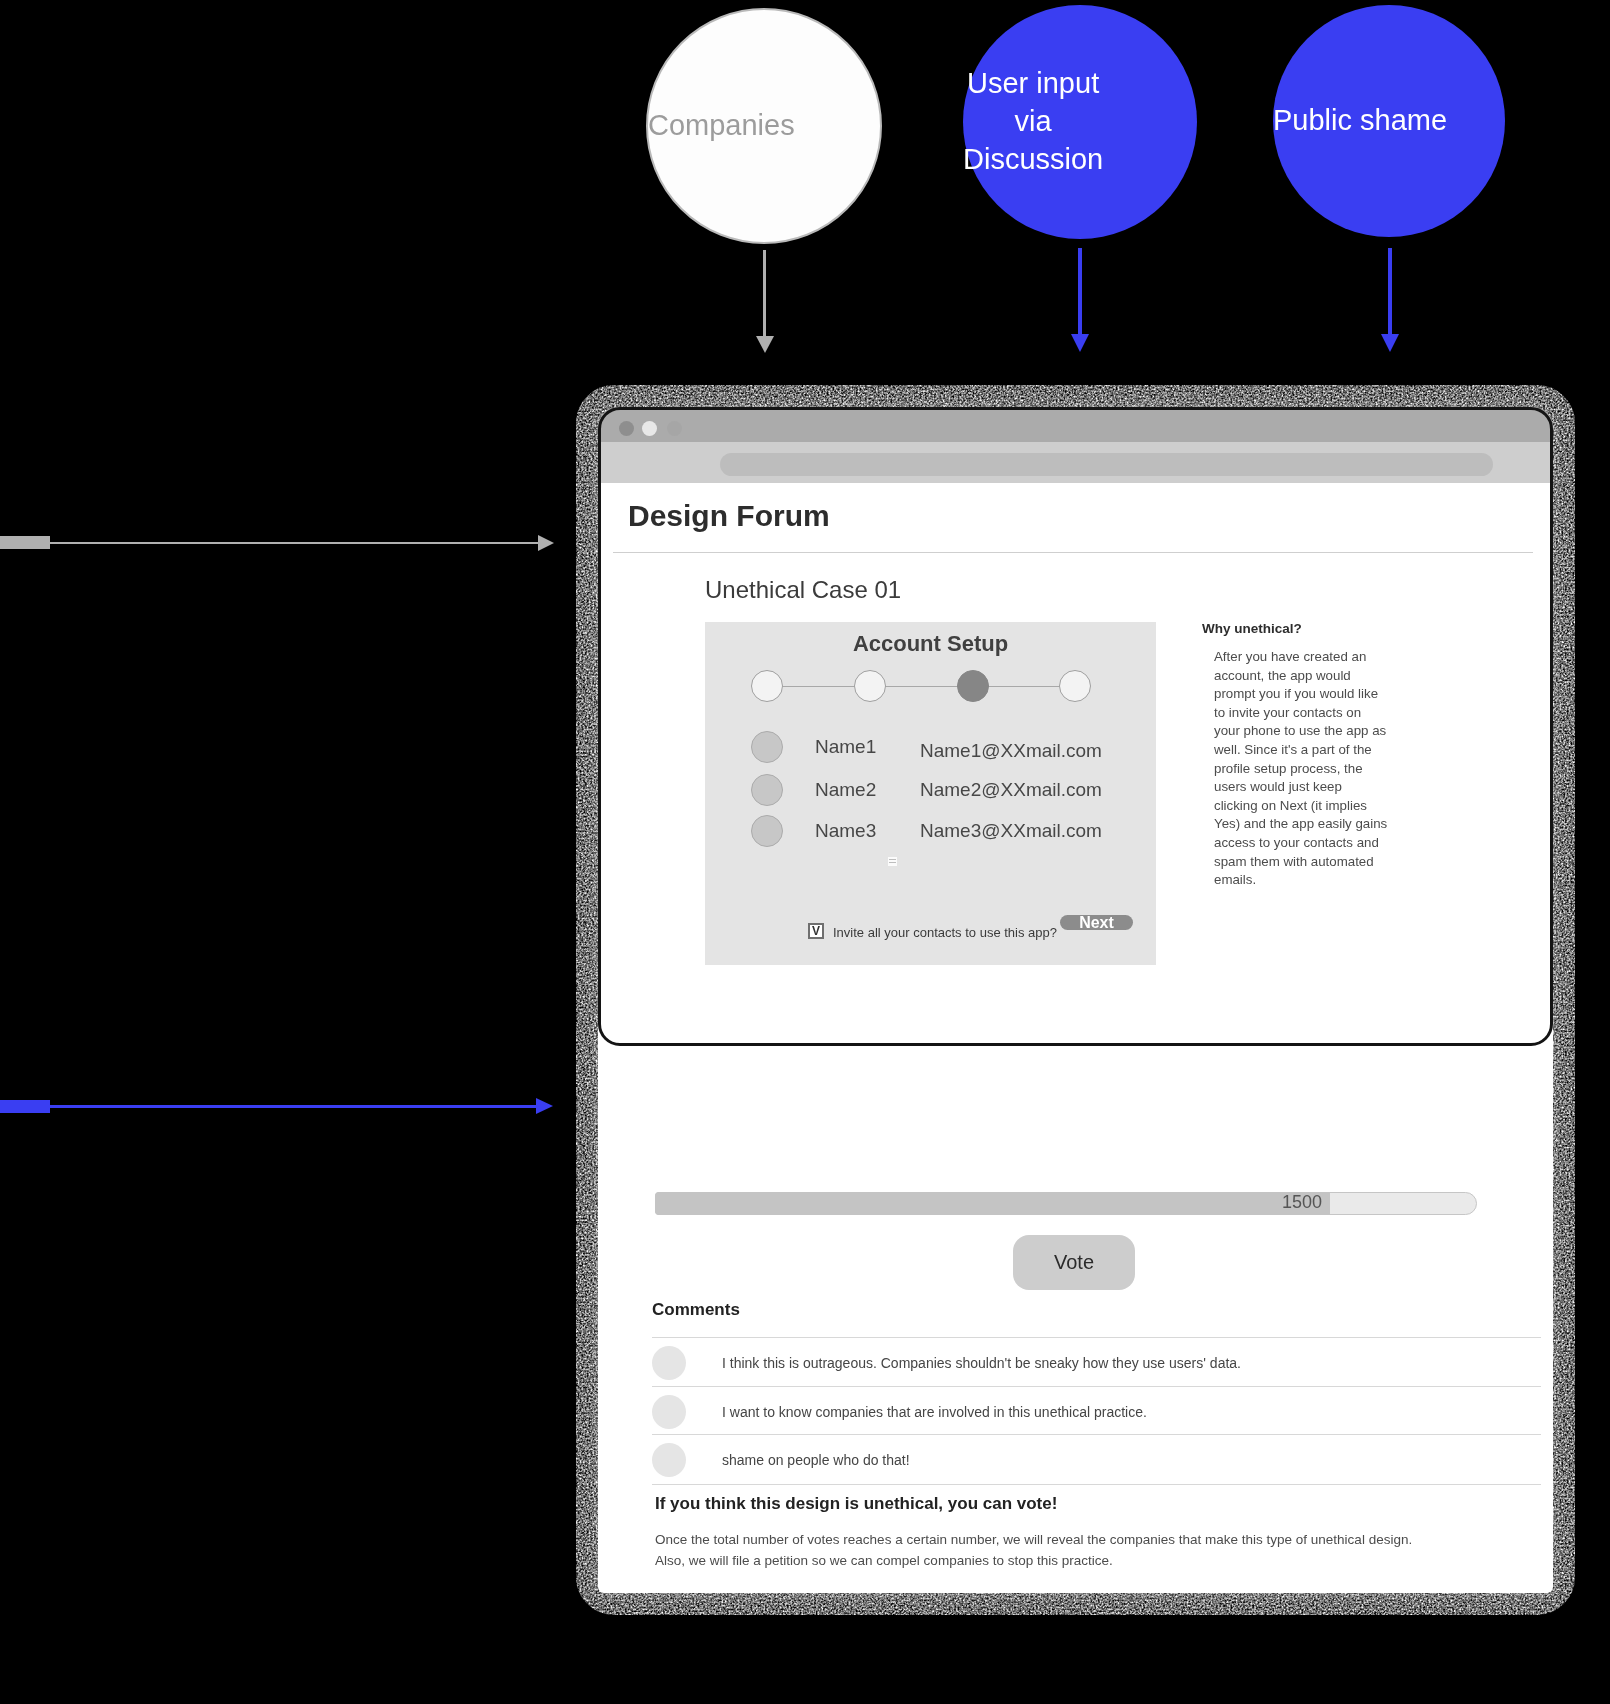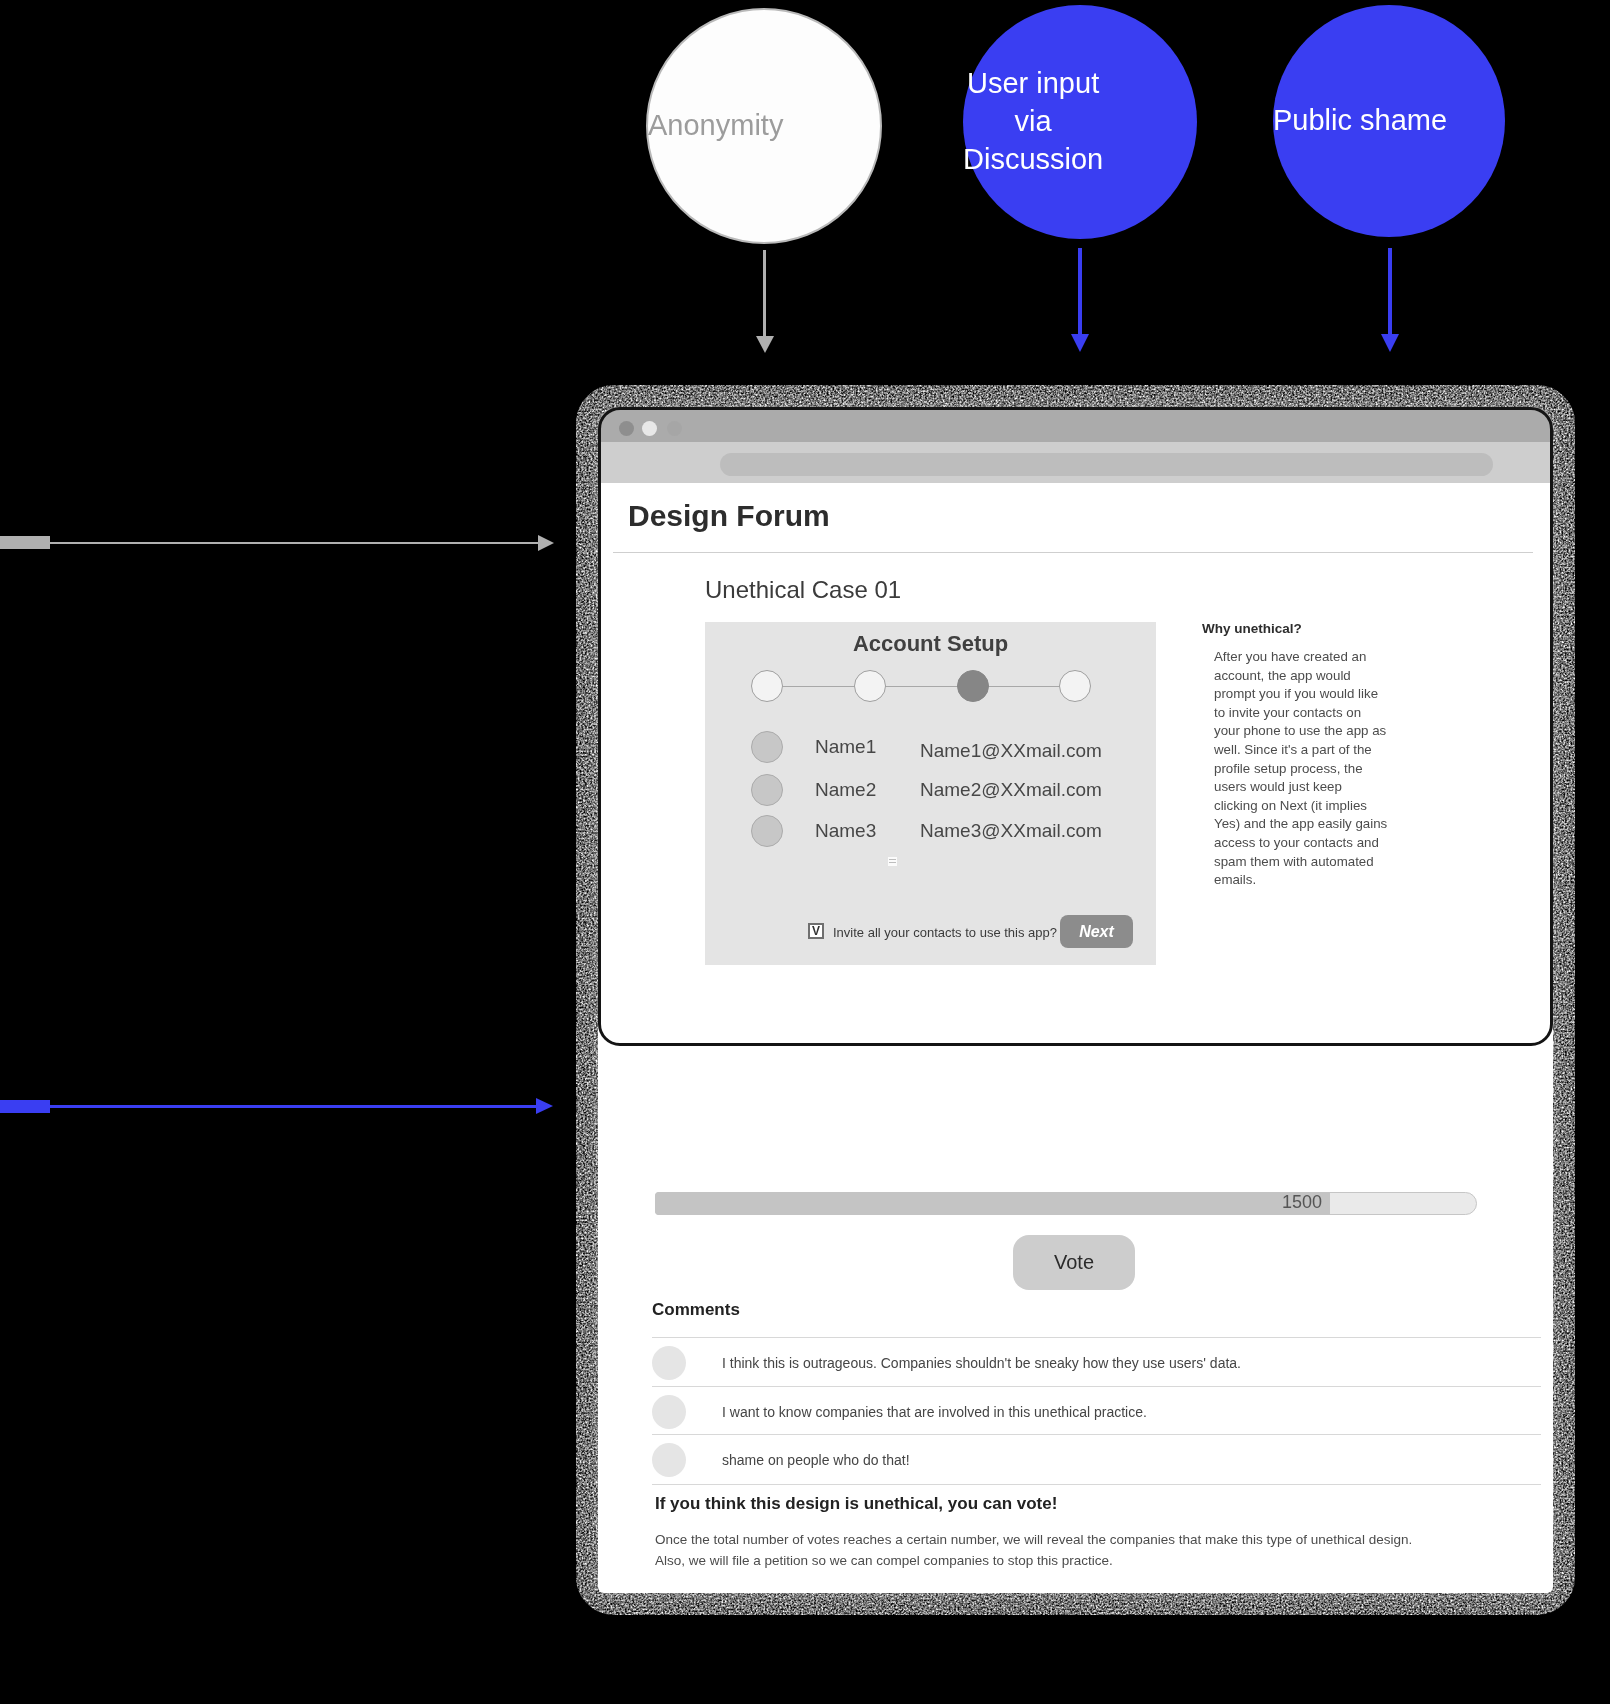--- a/index.html
+++ b/index.html
@@ -58,23 +58,23 @@
   .contact-avatar{position:absolute;width:32px;height:32px;border-radius:50%;background:#c7c7c7;
                   border:1px solid #ababab;box-sizing:border-box;left:46px;}
   .contact-name{position:absolute;left:110px;font-size:19px;color:#474747;}
   .contact-email{position:absolute;left:215px;font-size:19px;color:#474747;}
   .tiny-ph{position:absolute;left:183px;top:235px;width:9px;height:9px;background:#fbfbfb;}
   .tiny-ph i{display:block;height:1px;background:#bdbdbd;margin:2px 1px 0 1px;}
   .checkbox{position:absolute;left:103px;top:301px;width:16px;height:16px;background:#fff;
             border:2px solid #6f6f6f;box-sizing:border-box;font-size:12px;font-weight:700;color:#333;
             display:flex;align-items:center;justify-content:center;line-height:1;}
   .cb-label{position:absolute;left:128px;top:303px;font-size:13px;color:#3b3b3b;}
-  .next-btn{position:absolute;left:355px;top:293px;width:73px;height:33px;background:#8c8c8c;
+  .next-btn{position:absolute;left:355px;top:293px;width:73px;height:15px;background:#8c8c8c;
             border-radius:8px;color:#fff;font-size:16px;font-weight:700;display:flex;
-            align-items:center;justify-content:center;font-style:italic;}
+            align-items:center;justify-content:center;}
 
   
   .why{position:absolute;left:604px;top:214px;width:198px;}
   .why-h{font-size:13.5px;font-weight:700;color:#2d2d2d;margin:0 0 3px 0;}
   .why-b{font-size:13.3px;line-height:18.6px;color:#4c4c4c;margin:12px;}
 
   
   .frame{position:absolute;left:0;top:0;width:955px;height:639px;border:3px solid #141414;
          border-radius:22px;box-sizing:border-box;pointer-events:none;}
 
@@ -97,21 +97,21 @@
   .comment-row.last{border-bottom:1px solid #d8d8d8;}
   .comment-avatar{position:absolute;left:0;top:8px;width:34px;height:34px;border-radius:50%;background:#e5e5e5;}
   .comment-text{position:absolute;left:70px;top:17px;font-size:14px;color:#454545;}
 </style>
 </head>
 <body>
 
 <div class="stage">
 
   <div class="bubble outline" id="bubble-anonymity">
-    <span>Anonymity</span>
+    <span>Companies</span>
   </div>
   <div class="bubble filled" id="bubble-discussion">
     <span>User input
 via
 Discussion</span>
   </div>
   <div class="bubble filled" id="bubble-shame">
     <span>Public shame</span>
   </div>
 

